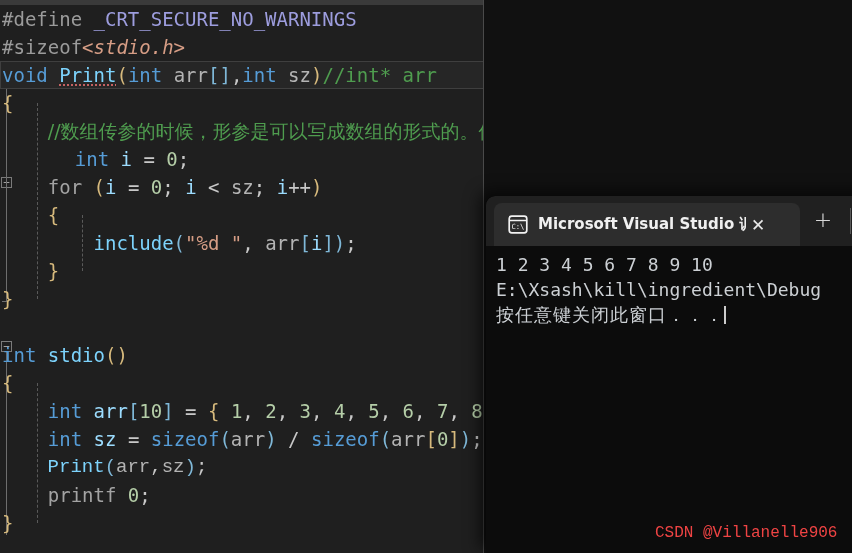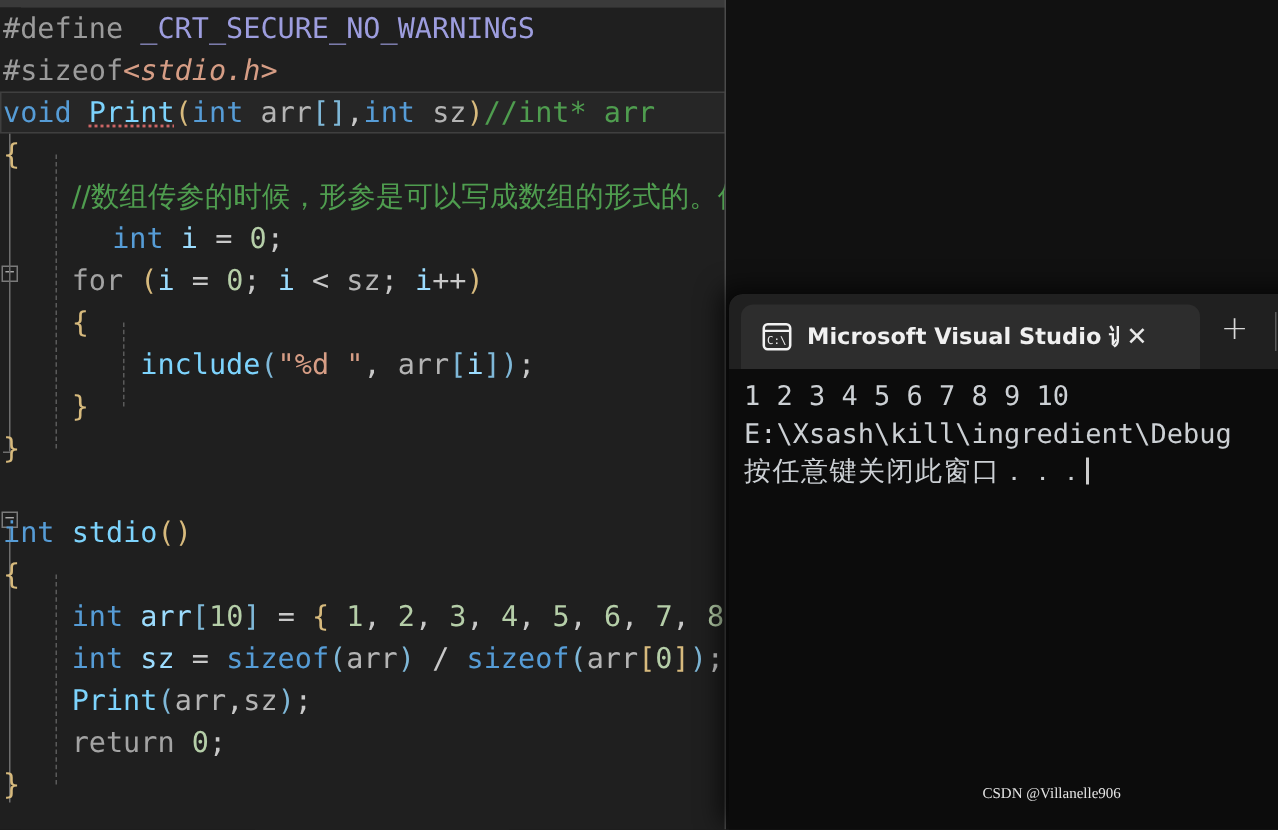--- a/index.html
+++ b/index.html
@@ -146,22 +146,22 @@
   }
   .cline.cjkline { font-family:"DejaVu Sans","Liberation Sans",sans-serif; letter-spacing:1px; }
   .caret {
     display:inline-block; width:2px; height:18px; background:#cccccc;
     vertical-align:-3px;
   }
 
   
   #watermark {
     position:absolute; left:655px; top:524px;
-    font-family:Liberation Serif, serif;
-    font-size:10px; color:#e5e5e5; white-space:nowrap;
+    font-family:Liberation Mono, monospace;
+    font-size:16px; color:#ef4444; white-space:nowrap;
   }
 </style>
 </head>
 <body>
 
 <div id="editor">
 
   <div id="top-strip">
     <div class="thumb"></div>
   </div>
@@ -185,22 +185,22 @@
       <div class="line" style="top: 168px;"><span class="txt"><span class="punct">    </span><span class="ctl">for</span><span class="punct"> </span><span class="brace1">(</span><span class="id">i</span><span class="op"> = </span><span class="num">0</span><span class="punct">; </span><span class="id">i</span><span class="op"> &lt; </span><span class="var">sz</span><span class="punct">; </span><span class="id">i</span><span class="op">++</span><span class="brace1">)</span></span></div>
       <div class="line" style="top: 196px;"><span class="txt"><span class="punct">    </span><span class="brace1">{</span></span></div>
       <div class="line" style="top: 224px;"><span class="txt"><span class="punct">        </span><span class="fn">include</span><span class="brace2">(</span><span class="str">"%d "</span><span class="punct">, </span><span class="var">arr</span><span class="brace2">[</span><span class="id">i</span><span class="brace2">]</span><span class="brace2">)</span><span class="punct">;</span></span></div>
       <div class="line" style="top: 252px;"><span class="txt"><span class="punct">    </span><span class="brace1">}</span></span></div>
       <div class="line" style="top: 280px;"><span class="txt"><span class="brace1">}</span></span></div>
       <div class="line" style="top: 308px;"><span class="txt"></span></div>
       <div class="line" style="top: 336px;"><span class="txt"><span class="kw">int</span><span class="punct"> </span><span class="fn">stdio</span><span class="brace1">()</span></span></div>
       <div class="line" style="top: 364px;"><span class="txt"><span class="brace1">{</span></span></div>
       <div class="line" style="top: 392px;"><span class="txt"><span class="punct">    </span><span class="kw">int</span><span class="punct"> </span><span class="id">arr</span><span class="brace2">[</span><span class="num">10</span><span class="brace2">]</span><span class="op"> = </span><span class="brace1">{ </span><span class="num">1</span><span class="punct">, </span><span class="num">2</span><span class="punct">, </span><span class="num">3</span><span class="punct">, </span><span class="num">4</span><span class="punct">, </span><span class="num">5</span><span class="punct">, </span><span class="num">6</span><span class="punct">, </span><span class="num">7</span><span class="punct">, </span><span class="num">8</span><span class="punct">, </span></span></div>
       <div class="line" style="top: 420px;"><span class="txt"><span class="punct">    </span><span class="kw">int</span><span class="punct"> </span><span class="id">sz</span><span class="op"> = </span><span class="kw">sizeof</span><span class="brace2">(</span><span class="var">arr</span><span class="brace2">)</span><span class="punct"> </span><span class="op">/</span><span class="punct"> </span><span class="kw">sizeof</span><span class="brace2">(</span><span class="var">arr</span><span class="brace1">[</span><span class="num">0</span><span class="brace1">]</span><span class="brace2">)</span><span class="punct">;</span></span></div>
-      <div class="line" style="top: 448px;"><span class="txt"><span class="punct">    </span><span class="fn">Print</span><span class="brace2">(</span><span class="var">arr</span><span class="punct">,</span><span class="var">sz</span><span class="brace2">)</span><span class="punct">;</span></span></div>
-      <div class="line" style="top: 476px;"><span class="txt"><span class="punct">    </span><span class="ctl">return</span><span class="punct"> </span><span class="num">0</span><span class="punct">;</span></span></div>
+      <div class="line" style="top: 448px; font-family: Liberation Mono, monospace;"><span class="txt"><span class="punct">    </span><span class="fn">Print</span><span class="brace2">(</span><span class="var">arr</span><span class="punct">,</span><span class="var">sz</span><span class="brace2">)</span><span class="punct">;</span></span></div>
+      <div class="line" style="top: 476px;"><span class="txt"><span class="punct">    </span><span class="ctl">printf</span><span class="punct"> </span><span class="num">0</span><span class="punct">;</span></span></div>
       <div class="line" style="top: 504px;"><span class="txt"><span class="brace1">}</span></span></div>
       <div class="guide" style="left: 37px; top: 98px; height: 196px;"></div>
       <div class="guide" style="left: 37px; top: 378px; height: 140px;"></div>
       <div class="guide" style="left: 82px; top: 210px; height: 56px;"></div>
     </div>
 
   <div id="vline"></div>
 </div>
 
 <div id="right-pane"></div>

